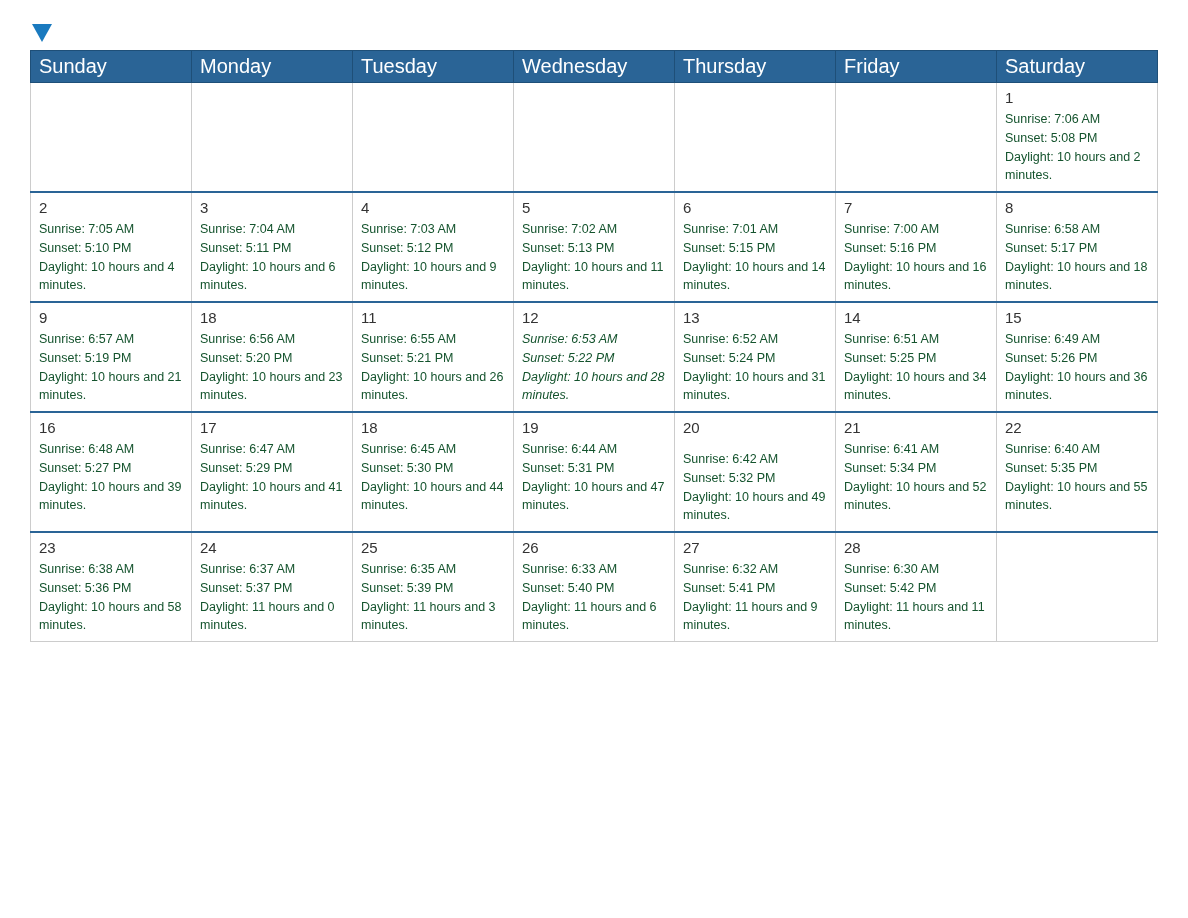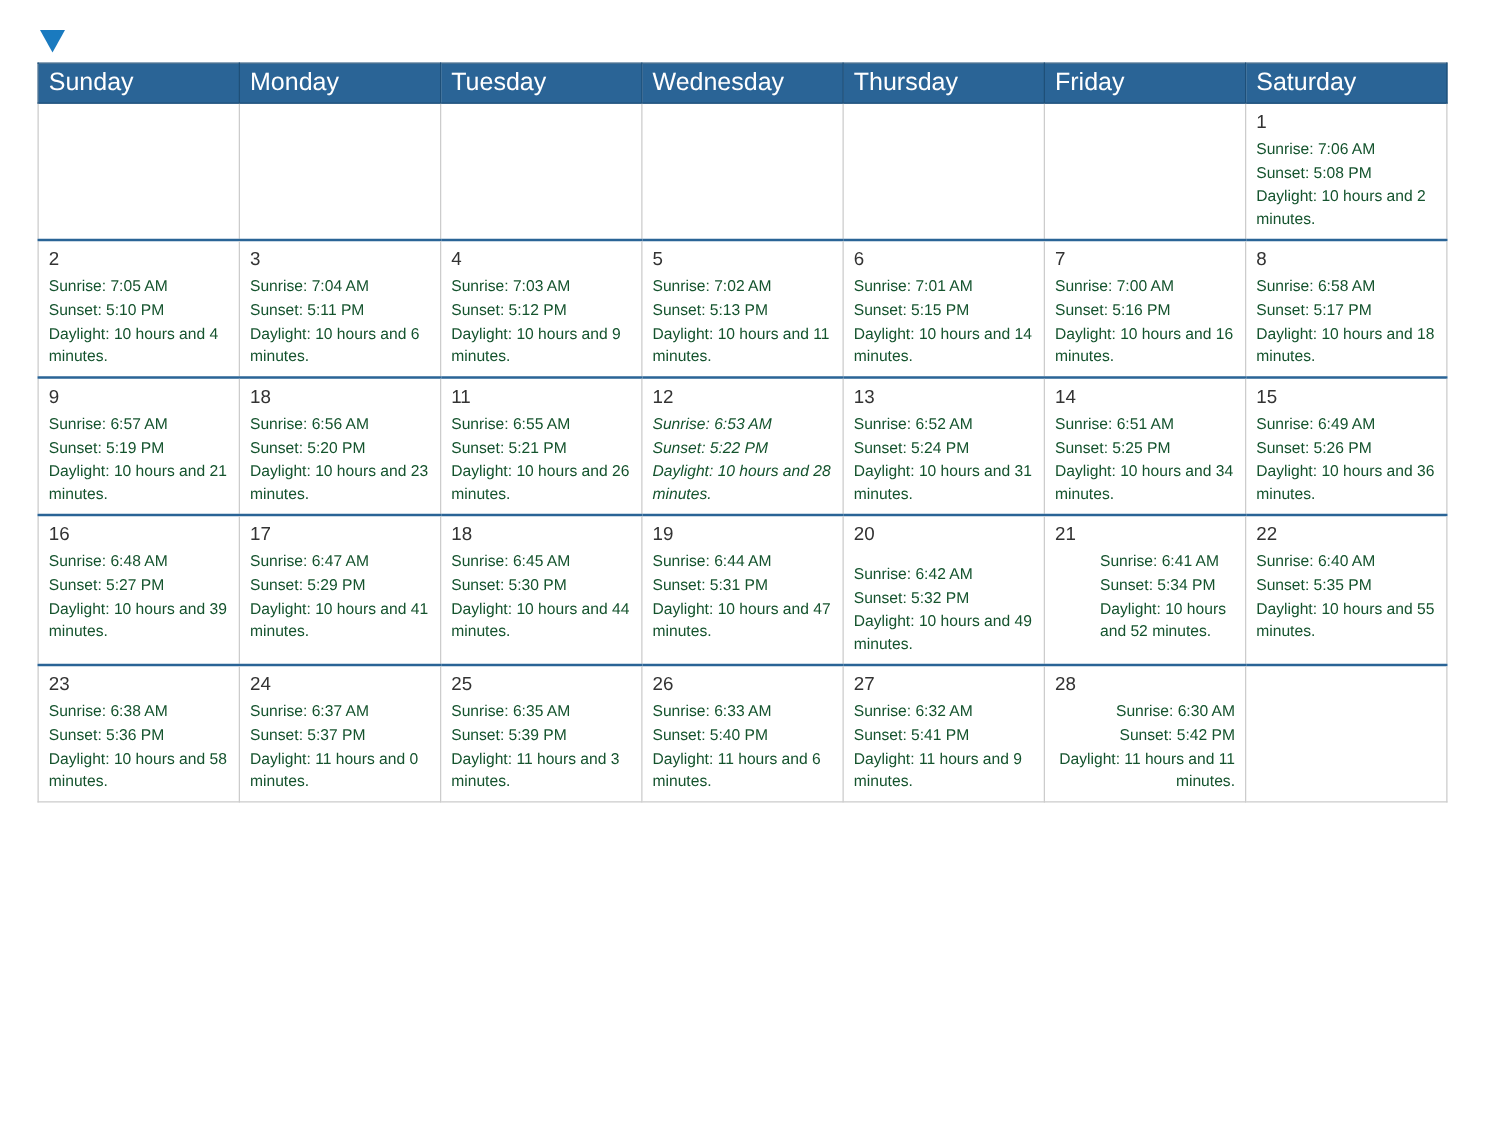--- a/index.html
+++ b/index.html
@@ -259,21 +259,21 @@
 Daylight: 10 hours and 47 minutes.</div>
         </td>
         <td>
           <span class="day-num">20</span>
           <div class="day-info" style="white-space: pre-line; margin-top: 14px;">Sunrise: 6:42 AM
 Sunset: 5:32 PM
 Daylight: 10 hours and 49 minutes.</div>
         </td>
         <td>
           <span class="day-num">21</span>
-          <div class="day-info" style="white-space: pre-line; margin-left: 36px;">Sunrise: 6:41 AM
+          <div class="day-info" style="white-space: pre-line;">Sunrise: 6:41 AM
 Sunset: 5:34 PM
 Daylight: 10 hours and 52 minutes.</div>
         </td>
         <td>
           <span class="day-num">22</span>
           <div class="day-info" style="white-space: pre-line;">Sunrise: 6:40 AM
 Sunset: 5:35 PM
 Daylight: 10 hours and 55 minutes.</div>
         </td>
       </tr>
@@ -303,20 +303,20 @@
 Daylight: 11 hours and 6 minutes.</div>
         </td>
         <td>
           <span class="day-num">27</span>
           <div class="day-info" style="white-space: pre-line;">Sunrise: 6:32 AM
 Sunset: 5:41 PM
 Daylight: 11 hours and 9 minutes.</div>
         </td>
         <td>
           <span class="day-num">28</span>
-          <div class="day-info" style="white-space: pre-line; text-align: right;">Sunrise: 6:30 AM
+          <div class="day-info" style="white-space: pre-line;">Sunrise: 6:30 AM
 Sunset: 5:42 PM
 Daylight: 11 hours and 11 minutes.</div>
         </td>
         <td class="empty-cell"></td>
       </tr>
     </tbody>
 </table>
 
 </body></html>

